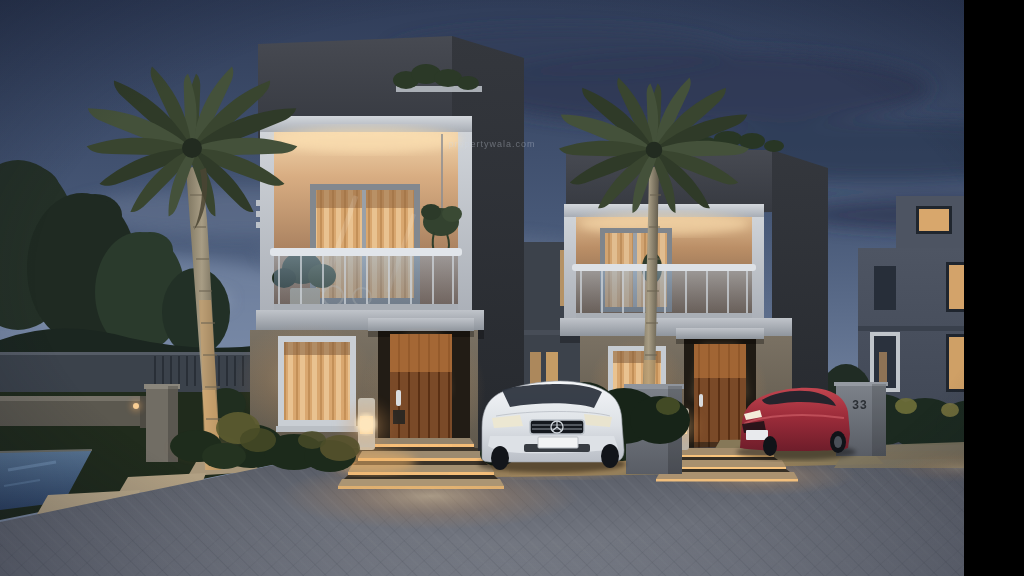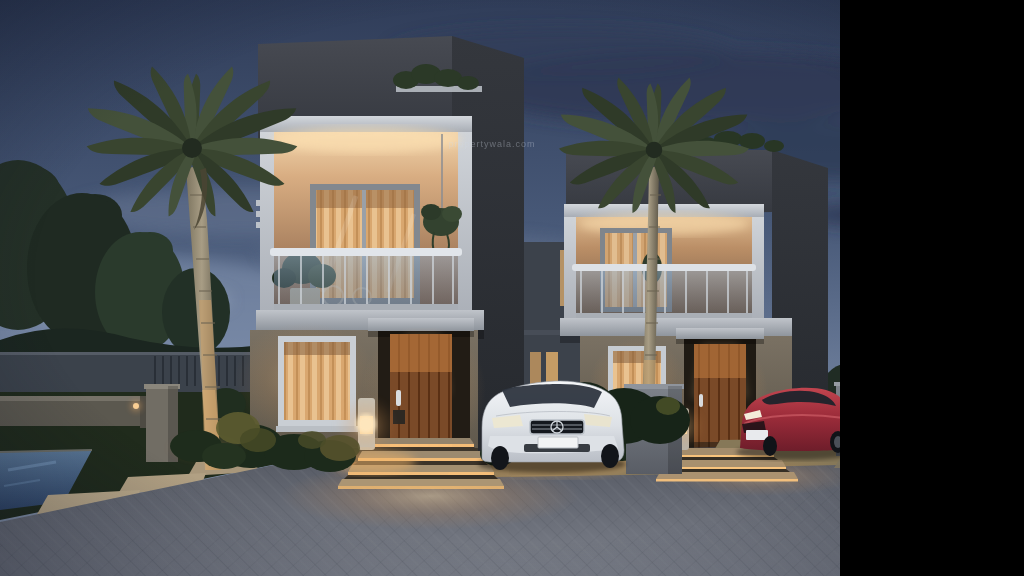--- a/index.html
+++ b/index.html
@@ -1,16 +1,16 @@
 <!DOCTYPE html>
 <html style="--sky-top: #303d59; --sky-horizon: #93a1b7; --cloud-dark: #2b3752; --fascia-dark: #41454c; --side-wall: #2e3136; --warm-light: #ffd9a0; --balcony-wall-lit: #d8ad82; --lower-wall-beige: #7a7163; --door-wood: #7a4a28; --white-trim: #d3d7dc; --glass-balustrade: #8fa3b8; --palm-foliage: #39452f; --palm-trunk: #a89d85; --grass-dark: #202b1c; --road-paver: #7d818b; --pool-water: #5a7796; --white-car: #e8ebee; --red-car: #9c2c3a;"><head>
 <meta charset="utf-8">
 <style>
   html,body{margin:0;padding:0;background:#000;}
-  #stage{position:relative;width:840px;height:576px;overflow:hidden;font-family:"Liberation Sans",sans-serif;text-decoration:underline;}
+  #stage{position:relative;width:964px;height:576px;overflow:hidden;font-family:"Liberation Sans",sans-serif;text-decoration:underline;}
   svg{display:block;}
   text{font-family:"Liberation Sans",sans-serif;}
 </style>
 </head>
 <body>
 
 <div id="stage">
 <svg width="1024" height="576" viewBox="0 0 1024 576" xmlns="http://www.w3.org/2000/svg">
 <defs>
   <linearGradient id="skyG" x1="0" y1="0" x2="0" y2="1">

